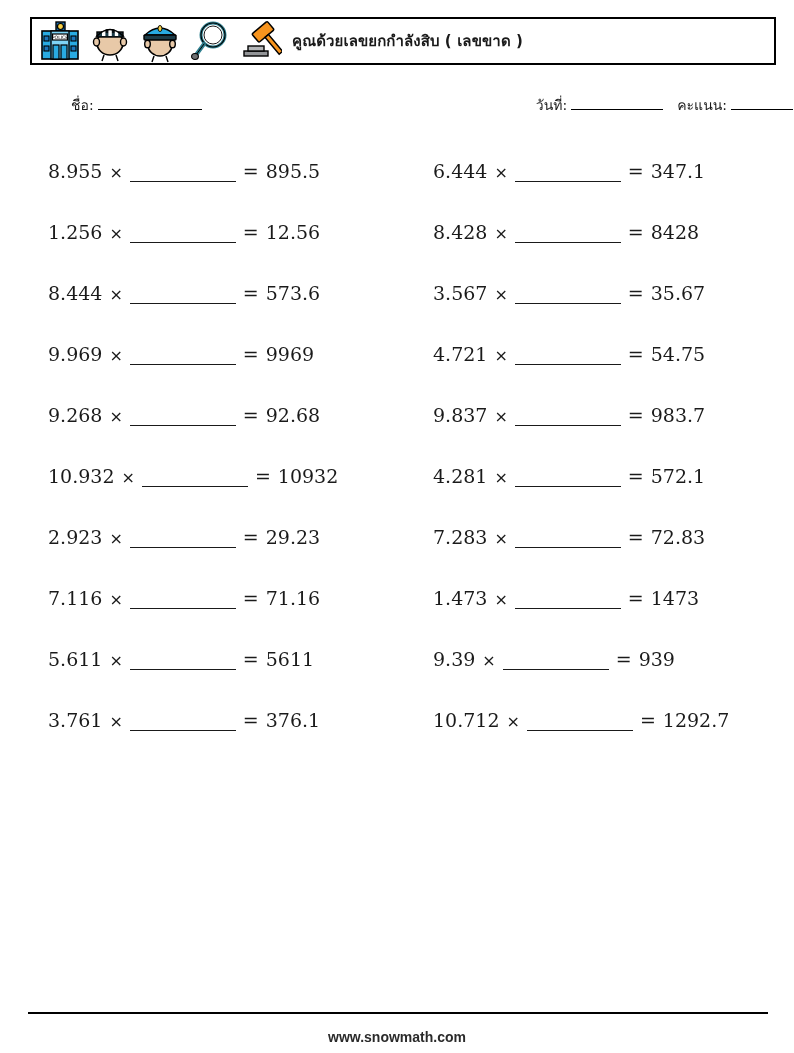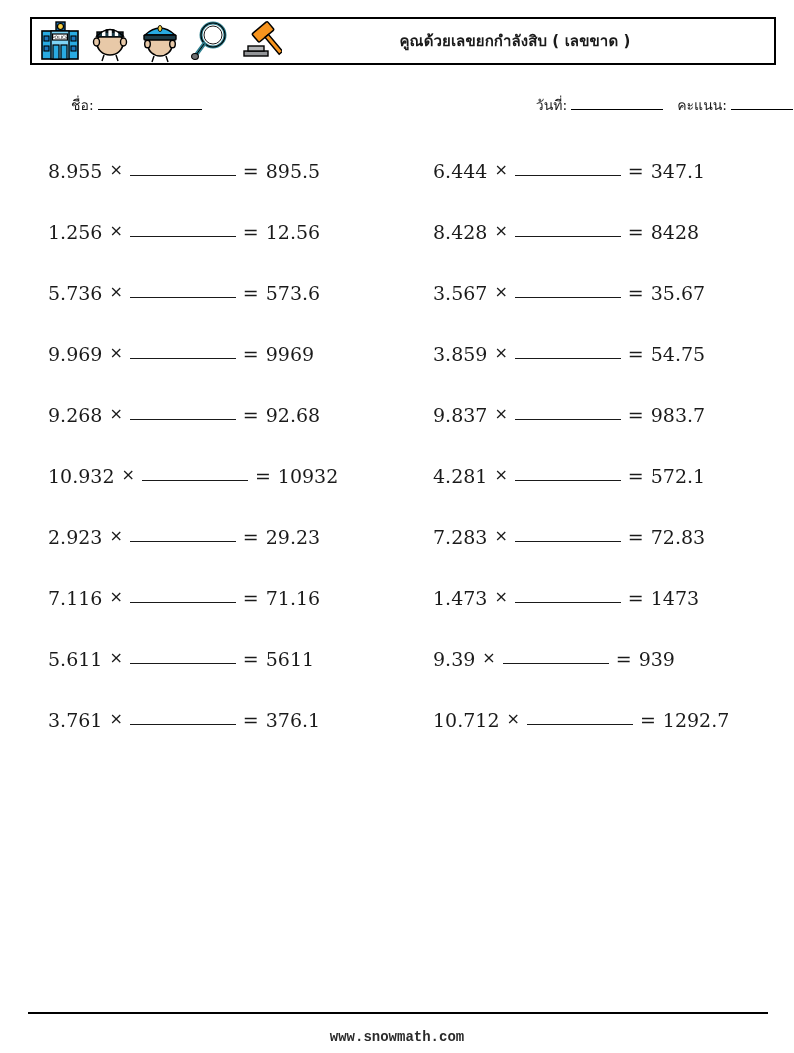--- a/index.html
+++ b/index.html
@@ -36,21 +36,21 @@
     height: 100%;
   }
   .icon {
     width: 44px;
     height: 44px;
     flex: 0 0 44px;
     display: block;
   }
   .worksheet-title {
     flex: 1;
-    text-align: center;
+    text-align: left;
     font-size: 15px;
     font-family: "DejaVu Sans", "Liberation Sans", sans-serif;
     font-weight: 700;
     color: #1a1a1a;
     padding-right: 36px;
     padding-left: 10px;
     letter-spacing: 0.1px;
   }
 
   
@@ -103,21 +103,21 @@
     display: flex;
     align-items: center;
   }
   .equation {
     font-family: "DejaVu Serif", "Liberation Serif", serif;
     font-size: 19px;
     color: #1a1a1a;
     white-space: nowrap;
     padding-left: 18px;
     display: flex;
-    align-items: flex-start;
+    align-items: flex-end;
     gap: 7px;
   }
   .op {
     font-family: "DejaVu Sans", "Liberation Sans", sans-serif;
     font-size: 16px;
   }
   .answer-blank {
     display: inline-block;
     width: 106px;
     border-bottom: 1.6px solid #1a1a1a;
@@ -134,21 +134,21 @@
   }
   .footer-text {
     position: absolute;
     left: 0;
     top: 1029px;
     width: 794px;
     text-align: center;
     font-size: 14px;
     font-weight: 700;
     color: #2b2b2b;
-    font-family: Liberation Mono, monospace;
+    font-family: Liberation Sans, sans-serif;
   }
 </style>
 </head>
 <body>
 
 <div class="header-box">
 
   <div class="icon-strip">
 
     <svg class="icon" viewBox="0 0 44 44">
@@ -255,21 +255,21 @@
       <div class="equation">
         <span>8.428</span>
         <span class="op">×</span>
         <span class="answer-blank"></span>
         <span>=</span>
         <span>8428</span>
       </div>
     </div>
     <div class="cell">
       <div class="equation">
-        <span>5.736</span>
+        <span>8.444</span>
         <span class="op">×</span>
         <span class="answer-blank"></span>
         <span>=</span>
         <span>573.6</span>
       </div>
     </div>
     <div class="cell">
       <div class="equation">
         <span>3.567</span>
         <span class="op">×</span>
@@ -282,21 +282,21 @@
       <div class="equation">
         <span>9.969</span>
         <span class="op">×</span>
         <span class="answer-blank"></span>
         <span>=</span>
         <span>9969</span>
       </div>
     </div>
     <div class="cell">
       <div class="equation">
-        <span>3.859</span>
+        <span>4.721</span>
         <span class="op">×</span>
         <span class="answer-blank"></span>
         <span>=</span>
         <span>54.75</span>
       </div>
     </div>
     <div class="cell">
       <div class="equation">
         <span>9.268</span>
         <span class="op">×</span>

